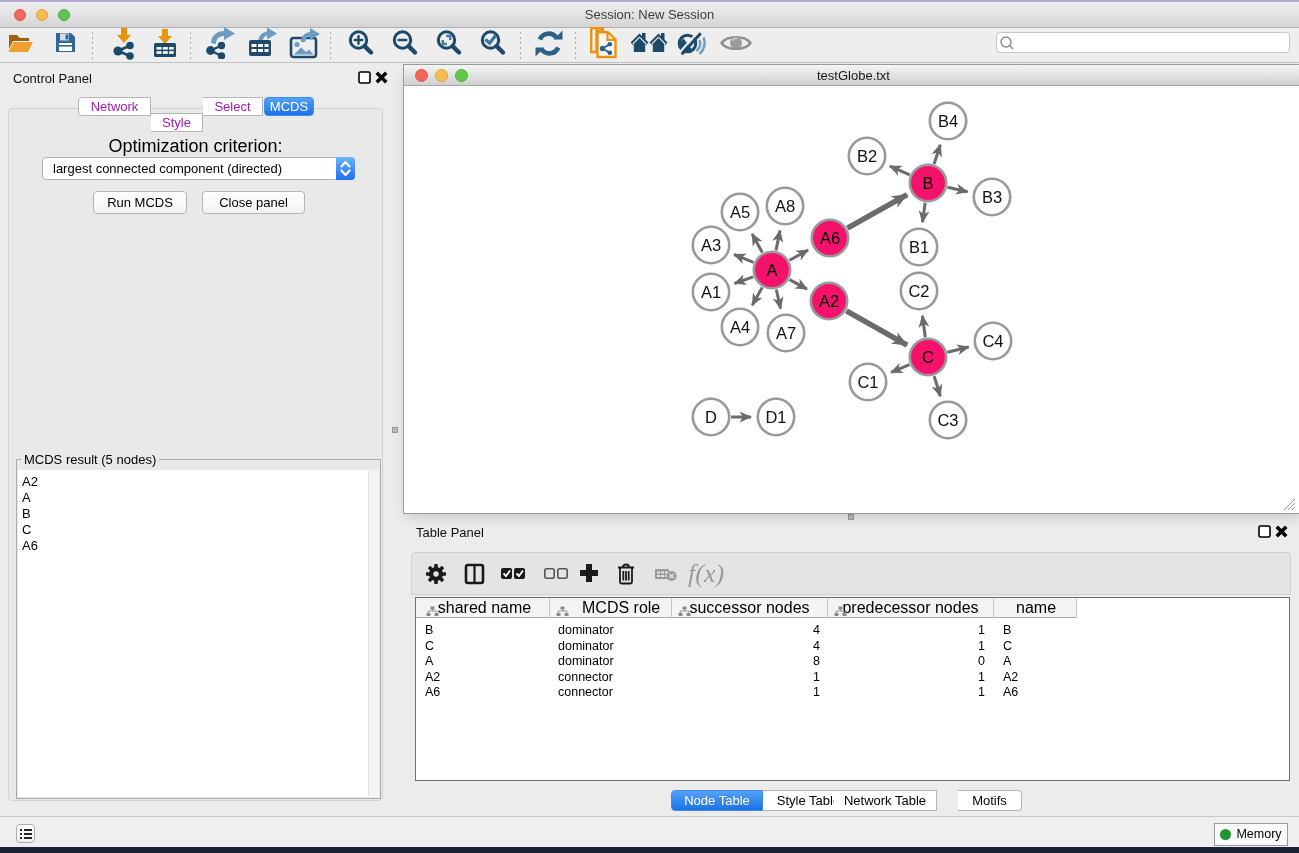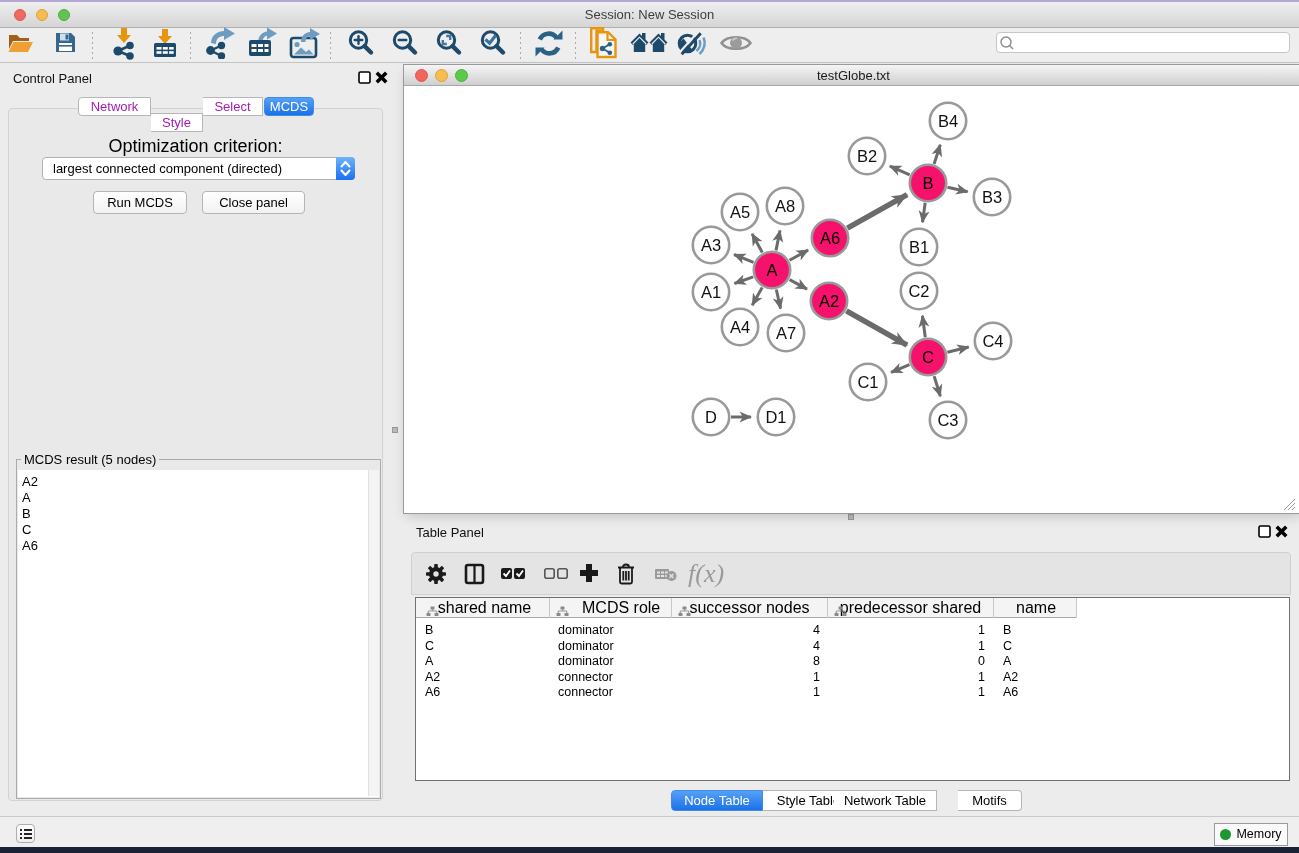--- a/index.html
+++ b/index.html
@@ -409,21 +409,21 @@
         </svg></div>
       <div class="th" style="left:256px;width:156px;">successor nodes</div>
       <div class="abs" style="left:262px;top:5px;"><svg width="13" height="11" viewBox="0 0 13 11">
           <g fill="#8a8a8a">
             <rect x="4.5" y="0.5" width="4" height="3" rx="0.5"></rect>
             <rect x="0.5" y="7" width="4" height="3" rx="0.5"></rect>
             <rect x="8.5" y="7" width="4" height="3" rx="0.5"></rect>
             <path d="M6.2 3.5 L6.8 3.5 L6.8 5 L2.2 5 L2.2 7 L2.8 7 M6.8 5 L10.8 5 L10.8 7" fill="none" stroke="#8a8a8a" stroke-width="0.9"></path>
           </g>
         </svg></div>
-      <div class="th" style="left:412px;width:166px;">predecessor shared</div>
+      <div class="th" style="left:412px;width:166px;">predecessor nodes</div>
       <div class="abs" style="left:418px;top:5px;"><svg width="13" height="11" viewBox="0 0 13 11">
           <g fill="#8a8a8a">
             <rect x="4.5" y="0.5" width="4" height="3" rx="0.5"></rect>
             <rect x="0.5" y="7" width="4" height="3" rx="0.5"></rect>
             <rect x="8.5" y="7" width="4" height="3" rx="0.5"></rect>
             <path d="M6.2 3.5 L6.8 3.5 L6.8 5 L2.2 5 L2.2 7 L2.8 7 M6.8 5 L10.8 5 L10.8 7" fill="none" stroke="#8a8a8a" stroke-width="0.9"></path>
           </g>
         </svg></div>
       <div class="th" style="left:578px;width:83px;text-align:left;padding-left:22px;">name</div>
     </div>

